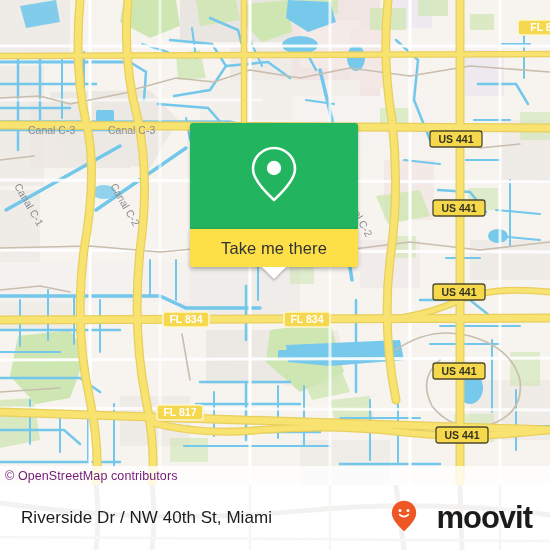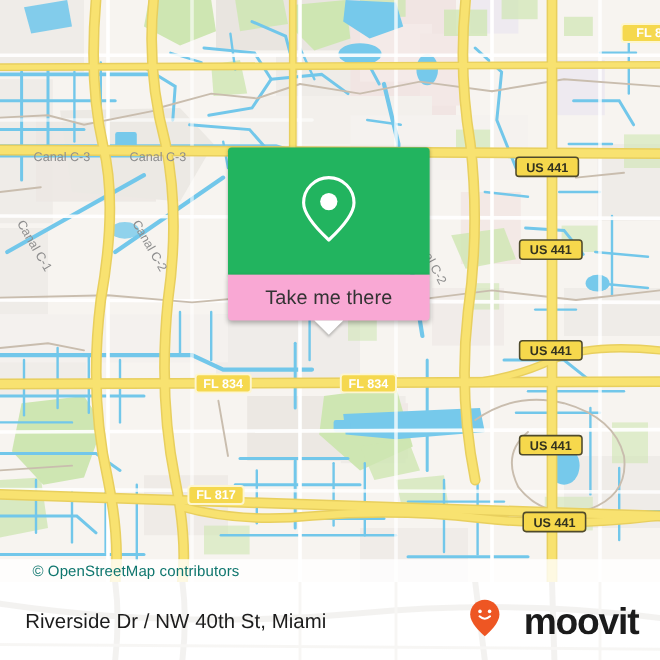--- a/index.html
+++ b/index.html
@@ -32,22 +32,22 @@
     left: 0;
     top: 466px;
     width: 550px;
     height: 19px;
     background: rgba(255,255,255,0.80);
     display: flex;
     align-items: center;
   }
   #attribution .attr-text {
     font-size: 12.5px;
-    color: #0f766e;
-    padding-left: 27px;
+    color: #701a75;
+    padding-left: 5px;
     letter-spacing: 0.1px;
   }
 
   
   #popup {
     position: absolute;
     left: 190px;
     top: 123px;
     width: 168px;
   }
@@ -55,21 +55,21 @@
     height: 106px;
     border-radius: 3px 3px 0 0;
     display: flex;
     align-items: center;
     justify-content: center;
     box-shadow: 0 1px 3px rgba(0,0,0,0.30);
   }
   #popup-white {
     position: relative;
     height: 38px;
-    background: #f9a8d4;
+    background: #fde047;
     border-radius: 0 0 3px 3px;
     display: flex;
     align-items: center;
     justify-content: center;
     box-shadow: 0 2px 4px rgba(0,0,0,0.30);
   }
   #popup-white .cta-label {
     font-size: 16.5px;
     color: #333333;
     letter-spacing: 0.1px;

